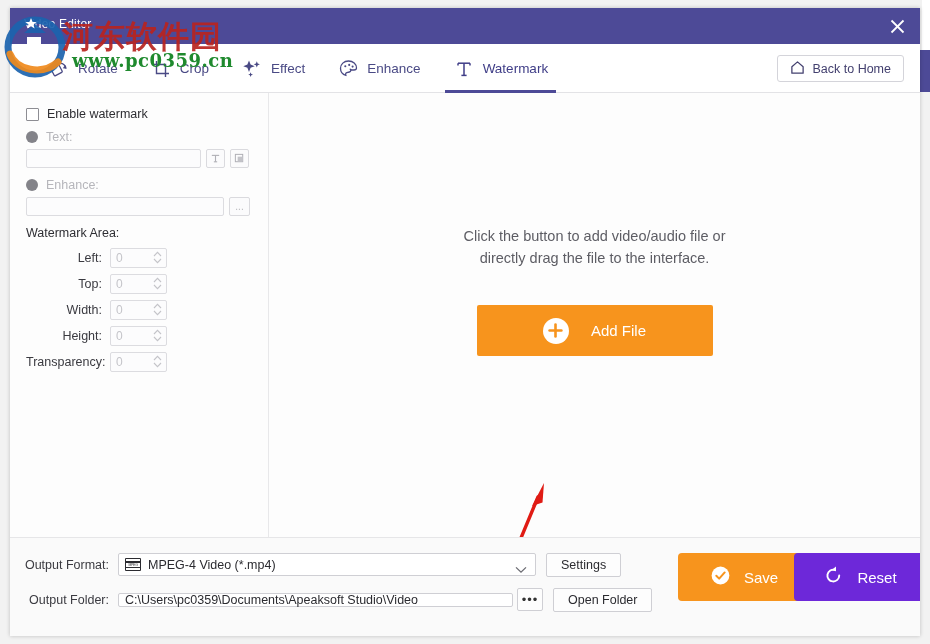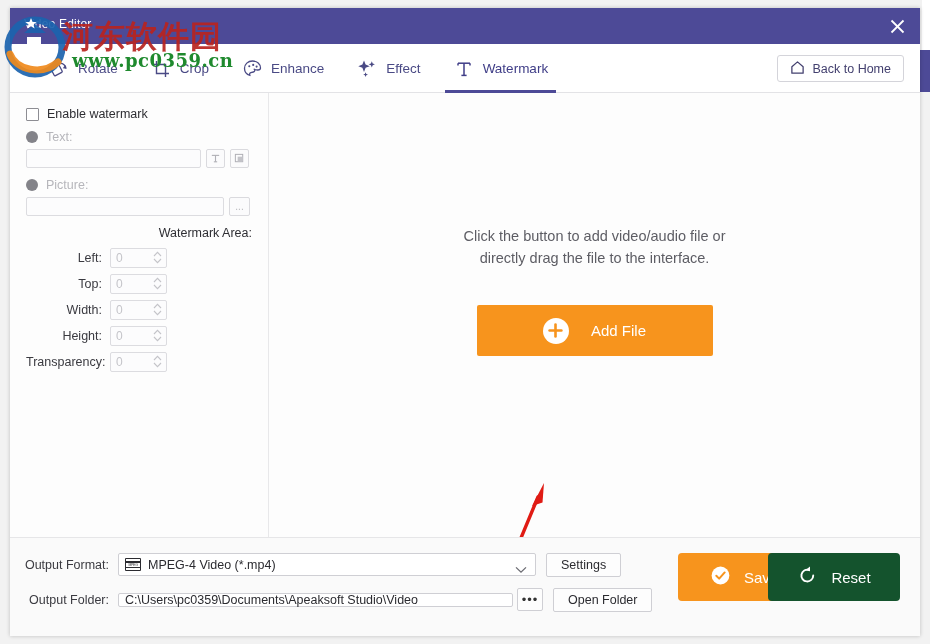--- a/index.html
+++ b/index.html
@@ -111,21 +111,21 @@
   }
   .txt-input.w1 { width: 175px; }
   .txt-input.w2 { width: 198px; }
   .sq-btn {
     width: 19px; height: 19px; border: 1px solid #dadade; background: #fbfbfc;
     border-radius: 2px; display: flex; align-items: center; justify-content: center;
     font-size: 10px; color: #b8b8bd; cursor: pointer;
   }
   .sq-btn.wide { width: 21px; }
 
-  .section-label { font-size: 12.5px; color: #2e2e33; margin: 6px 0 8px 0; text-align: right; }
+  .section-label { font-size: 12.5px; color: #2e2e33; margin: 6px 0 8px 0; }
 
   .field-row {
     display: flex; align-items: center; justify-content: flex-start;
     margin-bottom: 6px;
   }
   .field-label {
     width: 84px; text-align: right; padding-right: 8px;
     font-size: 12.5px; color: #3a3a40;
   }
   .spinner {
@@ -207,21 +207,21 @@
     border: 1px solid #cfcfd4; background: #fdfdfd; border-radius: 2px;
     display: flex; align-items: center; justify-content: center;
     font-size: 12.5px; color: #2b2b30; cursor: pointer;
   }
   .action-btn {
     position: absolute; width: 132px; height: 48px; border-radius: 4px;
     display: flex; align-items: center; justify-content: center; gap: 13px;
     color: #fff; font-size: 15px; cursor: pointer;
   }
   .save-btn { background: #f7941d; left: 668px; top: 15px; }
-  .reset-btn { background: #14532d; left: 758px; top: 15px; }
+  .reset-btn { background: #6d28d9; left: 784px; top: 15px; }
 
   
   .wm { position: absolute; pointer-events: none; }
   .wm-logo { left: 2px; top: 16px; width: 66px; height: 66px; }
   .wm-cn {
     left: 62px; top: 16px;
     font-size: 31px; font-weight: bold; color: #b9241f;
     font-family: Liberation Mono, monospace; letter-spacing: 1px;
     opacity: .92;
   }
@@ -271,38 +271,38 @@
               <path d="M5.5 2 L5.5 14.5 L18 14.5" fill="none" stroke="#4a4a85" stroke-width="1.4"></path>
               <path d="M2 5.5 L14.5 5.5 L14.5 18" fill="none" stroke="#4a4a85" stroke-width="1.4"></path>
             </svg>
           </span>
           <span>Crop</span>
         </div>
 
         <div class="tab">
           <span class="tab-ico">
             <svg width="21" height="21" viewBox="0 0 21 21">
+              <path d="M7 2.5 L8.6 6.6 L12.7 8.2 L8.6 9.8 L7 13.9 L5.4 9.8 L1.3 8.2 L5.4 6.6 Z" fill="#4a4a85"></path>
+              <path d="M14.8 3.2 L15.7 5.4 L17.9 6.3 L15.7 7.2 L14.8 9.4 L13.9 7.2 L11.7 6.3 L13.9 5.4 Z" fill="#4a4a85"></path>
+              <path d="M8.6 14.2 L9.3 15.9 L11 16.6 L9.3 17.3 L8.6 19 L7.9 17.3 L6.2 16.6 L7.9 15.9 Z" fill="#4a4a85"></path>
+            </svg>
+          </span>
+          <span>Effect</span>
+        </div>
+
+        <div class="tab">
+          <span class="tab-ico">
+            <svg width="21" height="21" viewBox="0 0 21 21">
               <path d="M10.5 3 C5.9 3 2.5 6.2 2.5 10.3 C2.5 13.6 4.6 16.5 8 17.5 C7.3 16.4 7.6 14.9 8.8 14.6 L11.4 14 C13 13.6 13.2 11.9 12.2 11.2 C13.7 12.2 18.5 12.7 18.5 10 C18.5 6.1 15.1 3 10.5 3 Z" fill="none" stroke="#4a4a85" stroke-width="1.3" stroke-linejoin="round"></path>
               <circle cx="7.3" cy="8.2" r="1.05" fill="#4a4a85"></circle>
               <circle cx="11.2" cy="6.9" r="1.05" fill="#4a4a85"></circle>
               <circle cx="14.6" cy="8.6" r="1.05" fill="#4a4a85"></circle>
             </svg>
           </span>
           <span>Enhance</span>
-        </div>
-
-        <div class="tab">
-          <span class="tab-ico">
-            <svg width="21" height="21" viewBox="0 0 21 21">
-              <path d="M7 2.5 L8.6 6.6 L12.7 8.2 L8.6 9.8 L7 13.9 L5.4 9.8 L1.3 8.2 L5.4 6.6 Z" fill="#4a4a85"></path>
-              <path d="M14.8 3.2 L15.7 5.4 L17.9 6.3 L15.7 7.2 L14.8 9.4 L13.9 7.2 L11.7 6.3 L13.9 5.4 Z" fill="#4a4a85"></path>
-              <path d="M8.6 14.2 L9.3 15.9 L11 16.6 L9.3 17.3 L8.6 19 L7.9 17.3 L6.2 16.6 L7.9 15.9 Z" fill="#4a4a85"></path>
-            </svg>
-          </span>
-          <span>Effect</span>
         </div>
 
         <div class="tab active">
           <span class="tab-ico">
             <svg width="20" height="20" viewBox="0 0 20 20">
               <line x1="4" y1="4.2" x2="16" y2="4.2" stroke="#3f3d87" stroke-width="1.5"></line>
               <line x1="10" y1="4.2" x2="10" y2="16.4" stroke="#3f3d87" stroke-width="1.5"></line>
               <line x1="4" y1="4.2" x2="4" y2="6.4" stroke="#3f3d87" stroke-width="1.5"></line>
               <line x1="16" y1="4.2" x2="16" y2="6.4" stroke="#3f3d87" stroke-width="1.5"></line>
               <line x1="7.4" y1="16.4" x2="12.6" y2="16.4" stroke="#3f3d87" stroke-width="1.5"></line>
@@ -349,21 +349,21 @@
           <div class="sq-btn">
             <svg width="11" height="11" viewBox="0 0 12 12">
               <rect x="1.5" y="1.5" width="8" height="8" fill="none" stroke="#b0b0b6" stroke-width="1.1"></rect>
               <rect x="4" y="4" width="5.5" height="5.5" fill="#c3c3c8"></rect>
             </svg>
           </div>
         </div>
 
         <div class="radio-row">
           <span class="radio-dot"></span>
-          <span class="muted-label">Picture:</span>
+          <span class="muted-label">Enhance:</span>
         </div>
 
         <div class="input-row">
           <div class="txt-input w2"></div>
           <div class="sq-btn wide">...</div>
         </div>
 
         <div class="section-label">Watermark Area:</div>
 
         <div class="field-row">

